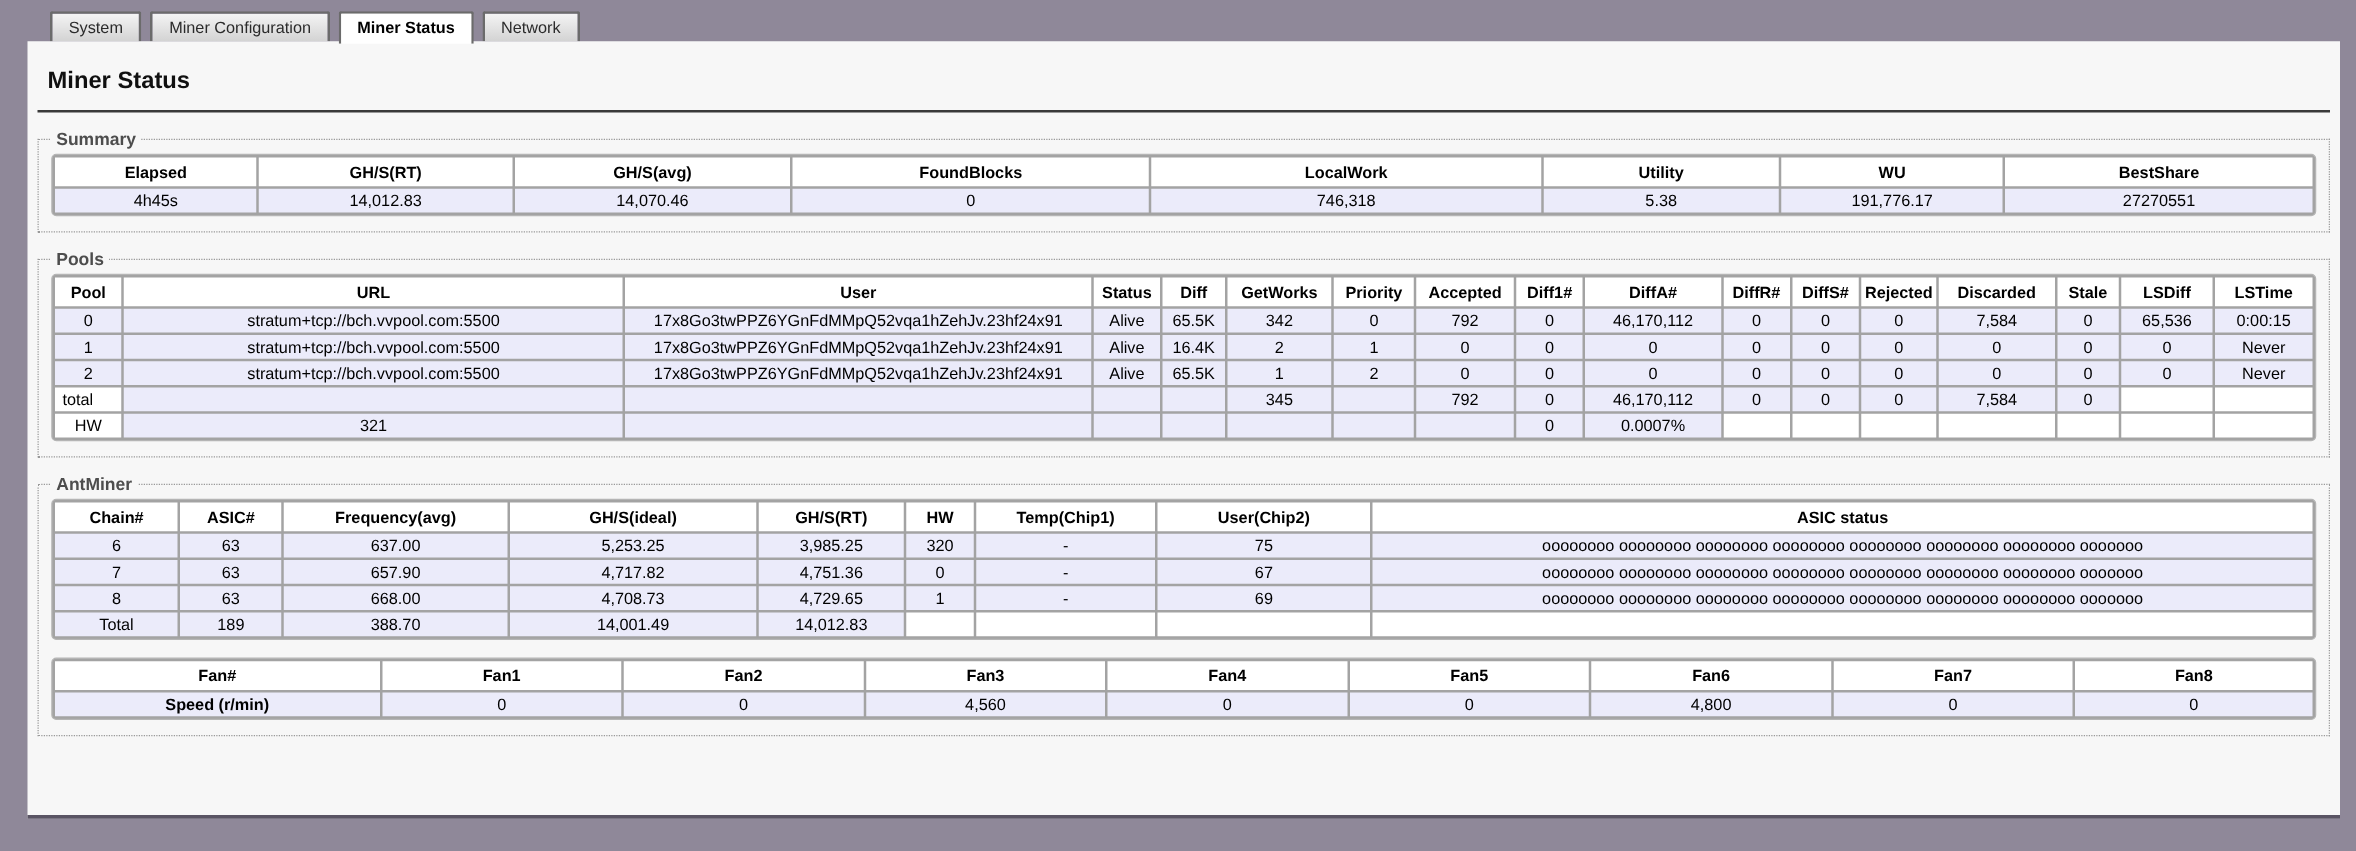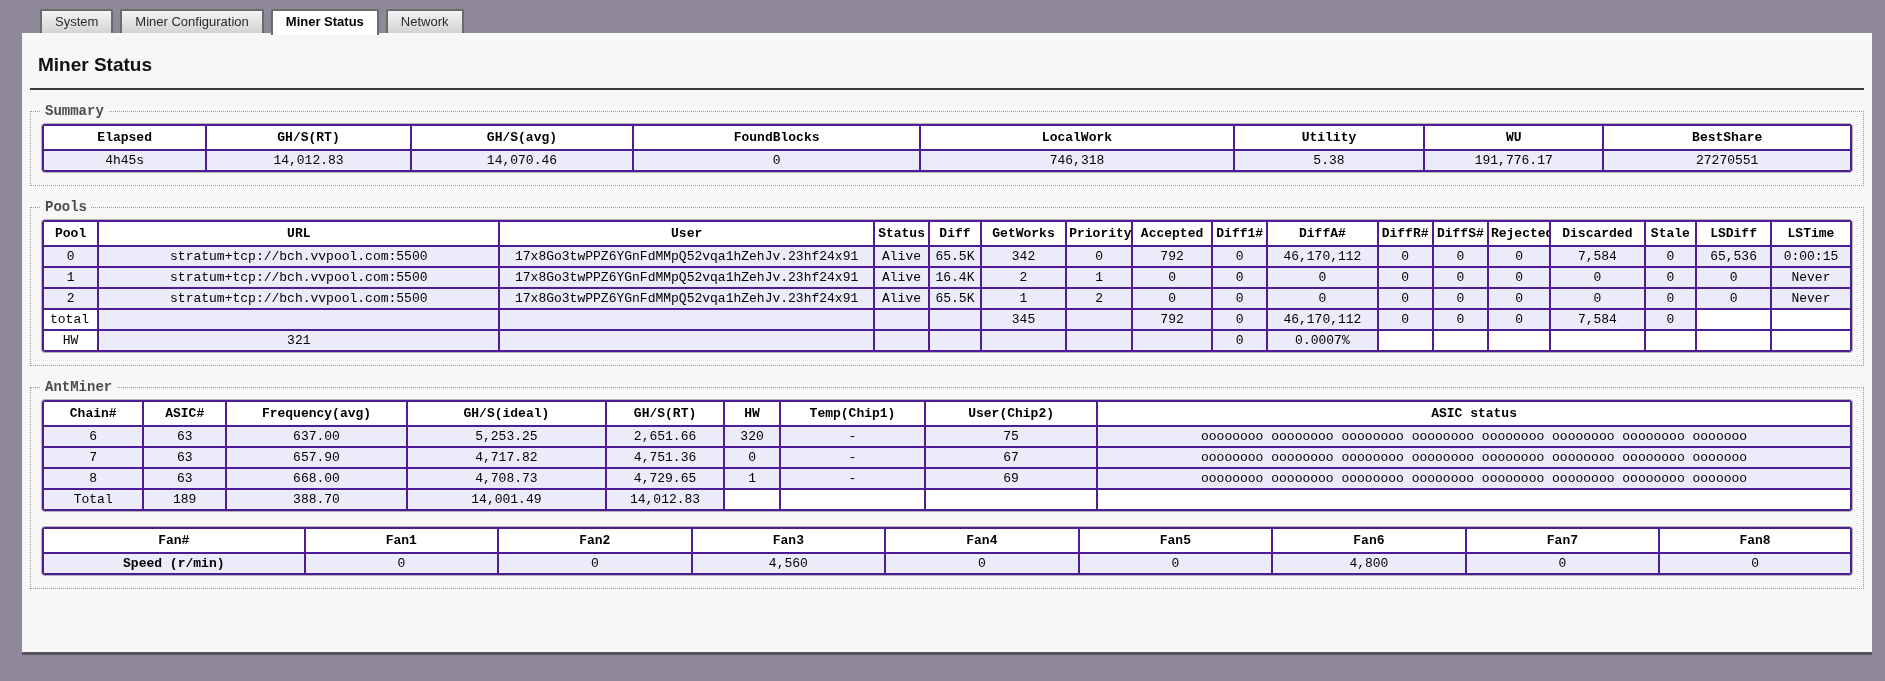--- a/index.html
+++ b/index.html
@@ -57,34 +57,33 @@
     font-weight:bold;
     color:#101010;
     margin:0 8px;
     padding:20px 0 12px 8px;
     border-bottom:2px solid #3a3a3a;
   }
   fieldset.fs{
     margin:13px 8px 0 8px;
     border:1px dotted #999;
     padding:4px 10px 12px 10px;
-    font-family:Liberation Mono, monospace;
   }
   fieldset.fs legend{
     font-weight:bold;
     font-size:14px;
     color:#4d4d4d;
     padding:0 4px;
   }
   
   table.grid{
     width:100%;
     border-collapse:separate;
     border-spacing:2px;
-    background:#4c1d95;
+    background:#a3a3a3;
     border:1px solid #b5b5b5;
     border-radius:4px;
     table-layout:fixed;
     font-size:13px;
   }
   table.grid th{
     font-weight:bold;
     text-align:center;
     padding:4px 2px;
     white-space:nowrap;
@@ -335,21 +334,21 @@
             <th>User(Chip2)</th>
             <th>ASIC status</th>
           </tr>
         </thead>
         <tbody>
           <tr>
             <td>6</td>
             <td>63</td>
             <td>637.00</td>
             <td>5,253.25</td>
-            <td>2,651.66</td>
+            <td>3,985.25</td>
             <td>320</td>
             <td>-</td>
             <td>75</td>
             <td>oooooooo oooooooo oooooooo oooooooo oooooooo oooooooo oooooooo ooooooo</td>
           </tr>
           <tr>
             <td>7</td>
             <td>63</td>
             <td>657.90</td>
             <td>4,717.82</td>

